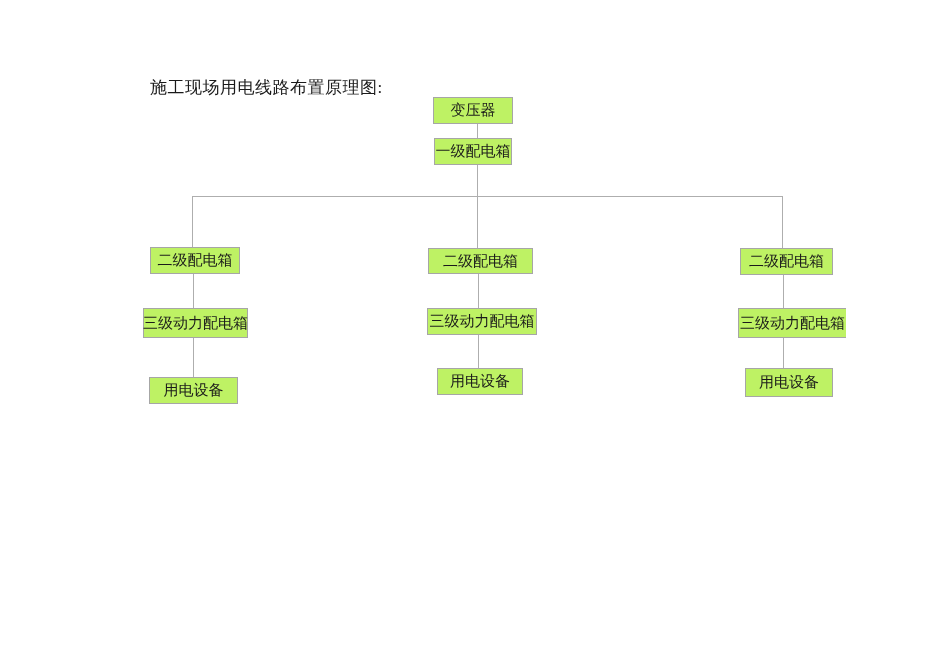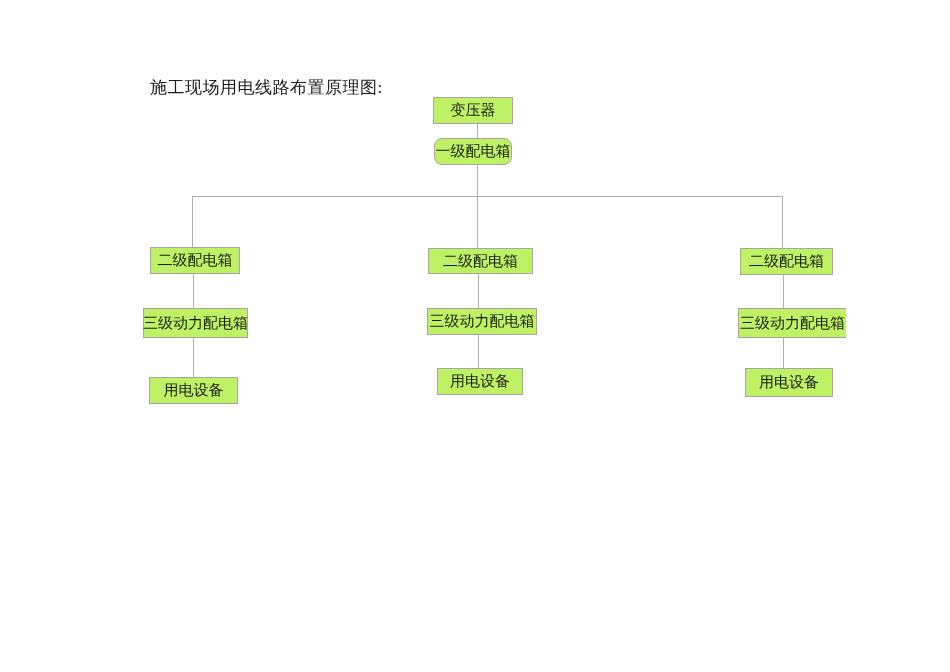--- a/index.html
+++ b/index.html
@@ -42,21 +42,21 @@
     display: flex;
     align-items: center;
     justify-content: center;
     font-size: 15px;
     line-height: 1;
     white-space: nowrap;
     color: #1a1a1a;
   }
   
   .n-transformer { left: 433px; top: 97px;  width: 80px;  height: 27px; }
-  .n-primary     { left: 434px; top: 138px; width: 78px;  height: 27px; border-radius: 8px; }
+  .n-primary     { left: 434px; top: 138px; width: 78px;  height: 27px; }
   
   .n-b0-l2  { left: 150px; top: 247px; width: 90px;  height: 27px; }
   .n-b0-l3  { left: 143px; top: 308px; width: 105px; height: 30px; }
   .n-b0-dev { left: 149px; top: 377px; width: 89px;  height: 27px; }
   
   .n-b1-l2  { left: 428px; top: 248px; width: 105px; height: 26px; }
   .n-b1-l3  { left: 427px; top: 308px; width: 110px; height: 27px; }
   .n-b1-dev { left: 437px; top: 368px; width: 86px;  height: 27px; }
   
   .n-b2-l2  { left: 740px; top: 248px; width: 93px;  height: 27px; }

